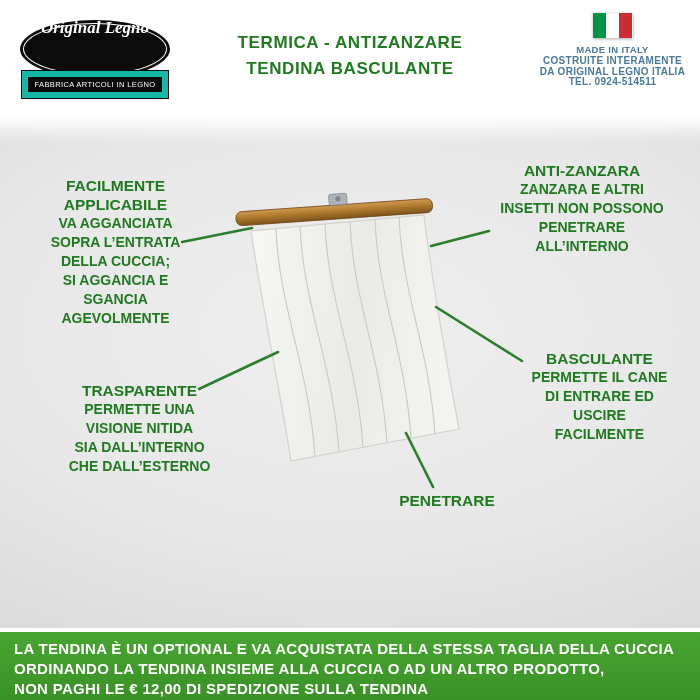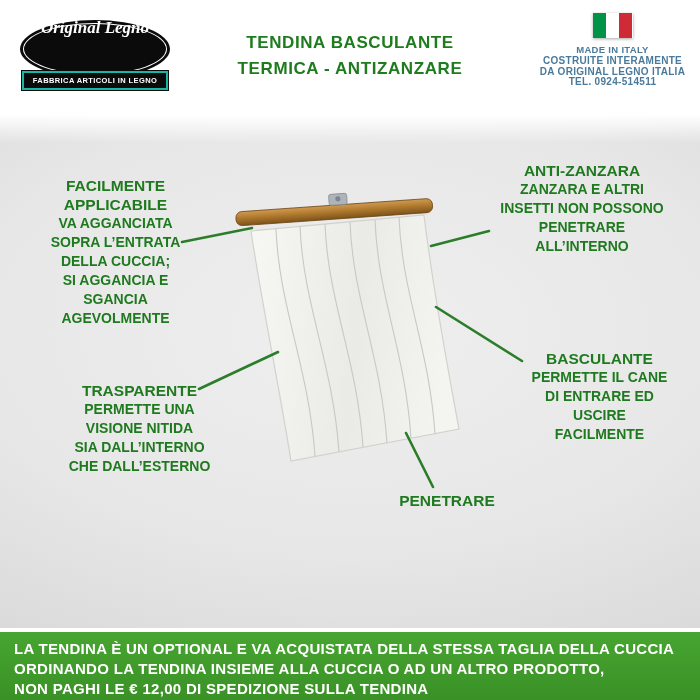--- a/index.html
+++ b/index.html
@@ -10,22 +10,22 @@
   
   .header { position:absolute; top:0; left:0; width:700px; height:115px; background:#ffffff; z-index:4; }
 
   .logo { position:absolute; left:20px; top:20px; width:150px; }
   .logo-oval { position:relative; width:150px; height:58px; background:#0b0b0b; border-radius:50%;
                display:flex; flex-direction:column; align-items:center; justify-content:center; color:#fff;gap:32px; }
   .logo-oval::before { content:""; position:absolute; inset:3px; border:1px solid #ffffff; border-radius:50%; }
   .logo-brand { font-family:"Liberation Serif", serif; font-style:italic; font-weight:bold; font-size:17px; line-height:18px; margin-top:1px; }
   .logo-tagline { font-family:"DejaVu Serif", serif; font-style:italic; font-size:9px; line-height:10px; margin-top:2px; }
   .logo-ribbon { position:relative; z-index:2; margin:-7px auto 0; width:146px; background:#0b0b0b;
-                 border:2px solid #14b8a6; outline:1px solid #0b0b0b; color:#ffffff;
-                 font-size:7.5px; font-weight:bold; letter-spacing:0.4px; text-align:center; padding:3px 0; }
+                 border:6px solid #14b8a6; outline:1px solid #0b0b0b; color:#ffffff;
+                 font-size:7.5px; font-weight:normal; letter-spacing:0.4px; text-align:center; padding:3px 0; }
 
   .page-title { position:absolute; left:170px; top:30px; width:360px; text-align:center;
                 color:#1e7b1e; font-weight:bold; font-size:17px; line-height:26px; letter-spacing:0.6px; }
 
   .made-block { position:absolute; right:10px; top:13px; width:155px; text-align:center;
                 color:#4a7a9b; font-weight:bold; letter-spacing:0.3px; }
   .flag { width:40px; height:25px; margin:0 auto 6px; display:flex; box-shadow:0 1px 3px rgba(0,0,0,0.35); }
   .flag span { flex:1; display:block; }
   .flag .f-green { background:#009246; }
   .flag .f-white { background:#ffffff; }
@@ -102,22 +102,22 @@
   <header class="header">
     <div class="logo">
       <div class="logo-oval">
         <div class="logo-brand">Original Legno</div>
         <div class="logo-tagline">Made in Italy</div>
       </div>
       <div class="logo-ribbon">FABBRICA ARTICOLI IN LEGNO</div>
     </div>
 
     <div class="page-title">
+      <div>TERMICA - ANTIZANZARE</div>
       <div>TENDINA BASCULANTE</div>
-      <div>TERMICA - ANTIZANZARE</div>
     </div>
 
     <div class="made-block">
       <div class="flag">
         <span class="f-green"></span>
         <span class="f-white"></span>
         <span class="f-red"></span>
       </div>
       <div class="made-title">MADE IN ITALY</div>
       <div class="made-lines">COSTRUITE INTERAMENTE

